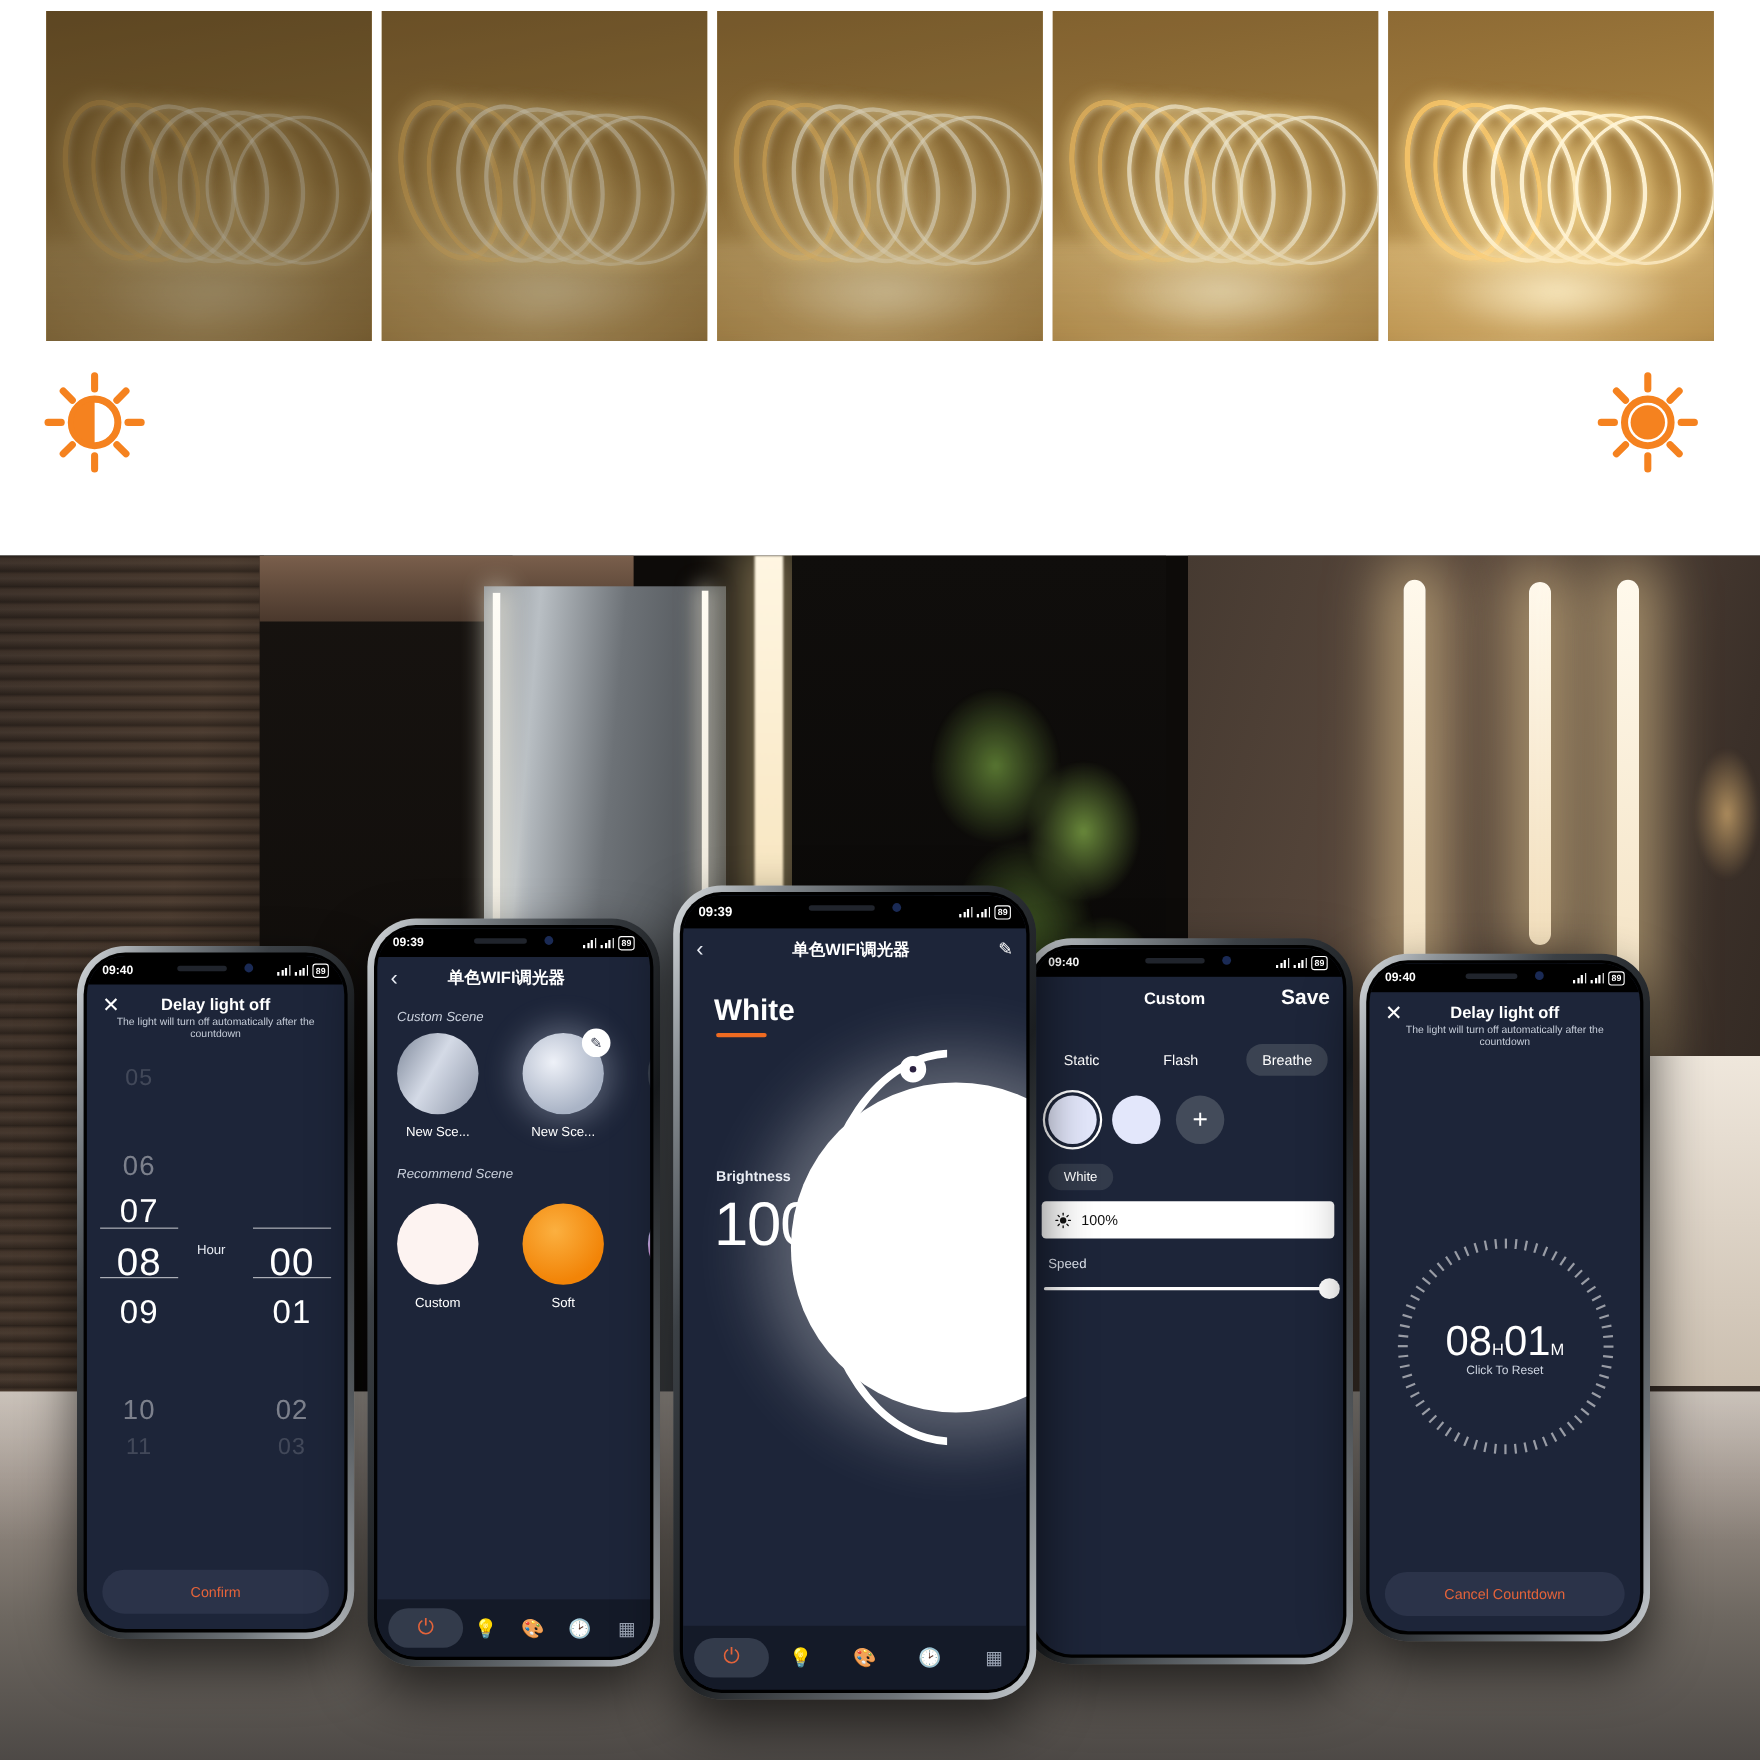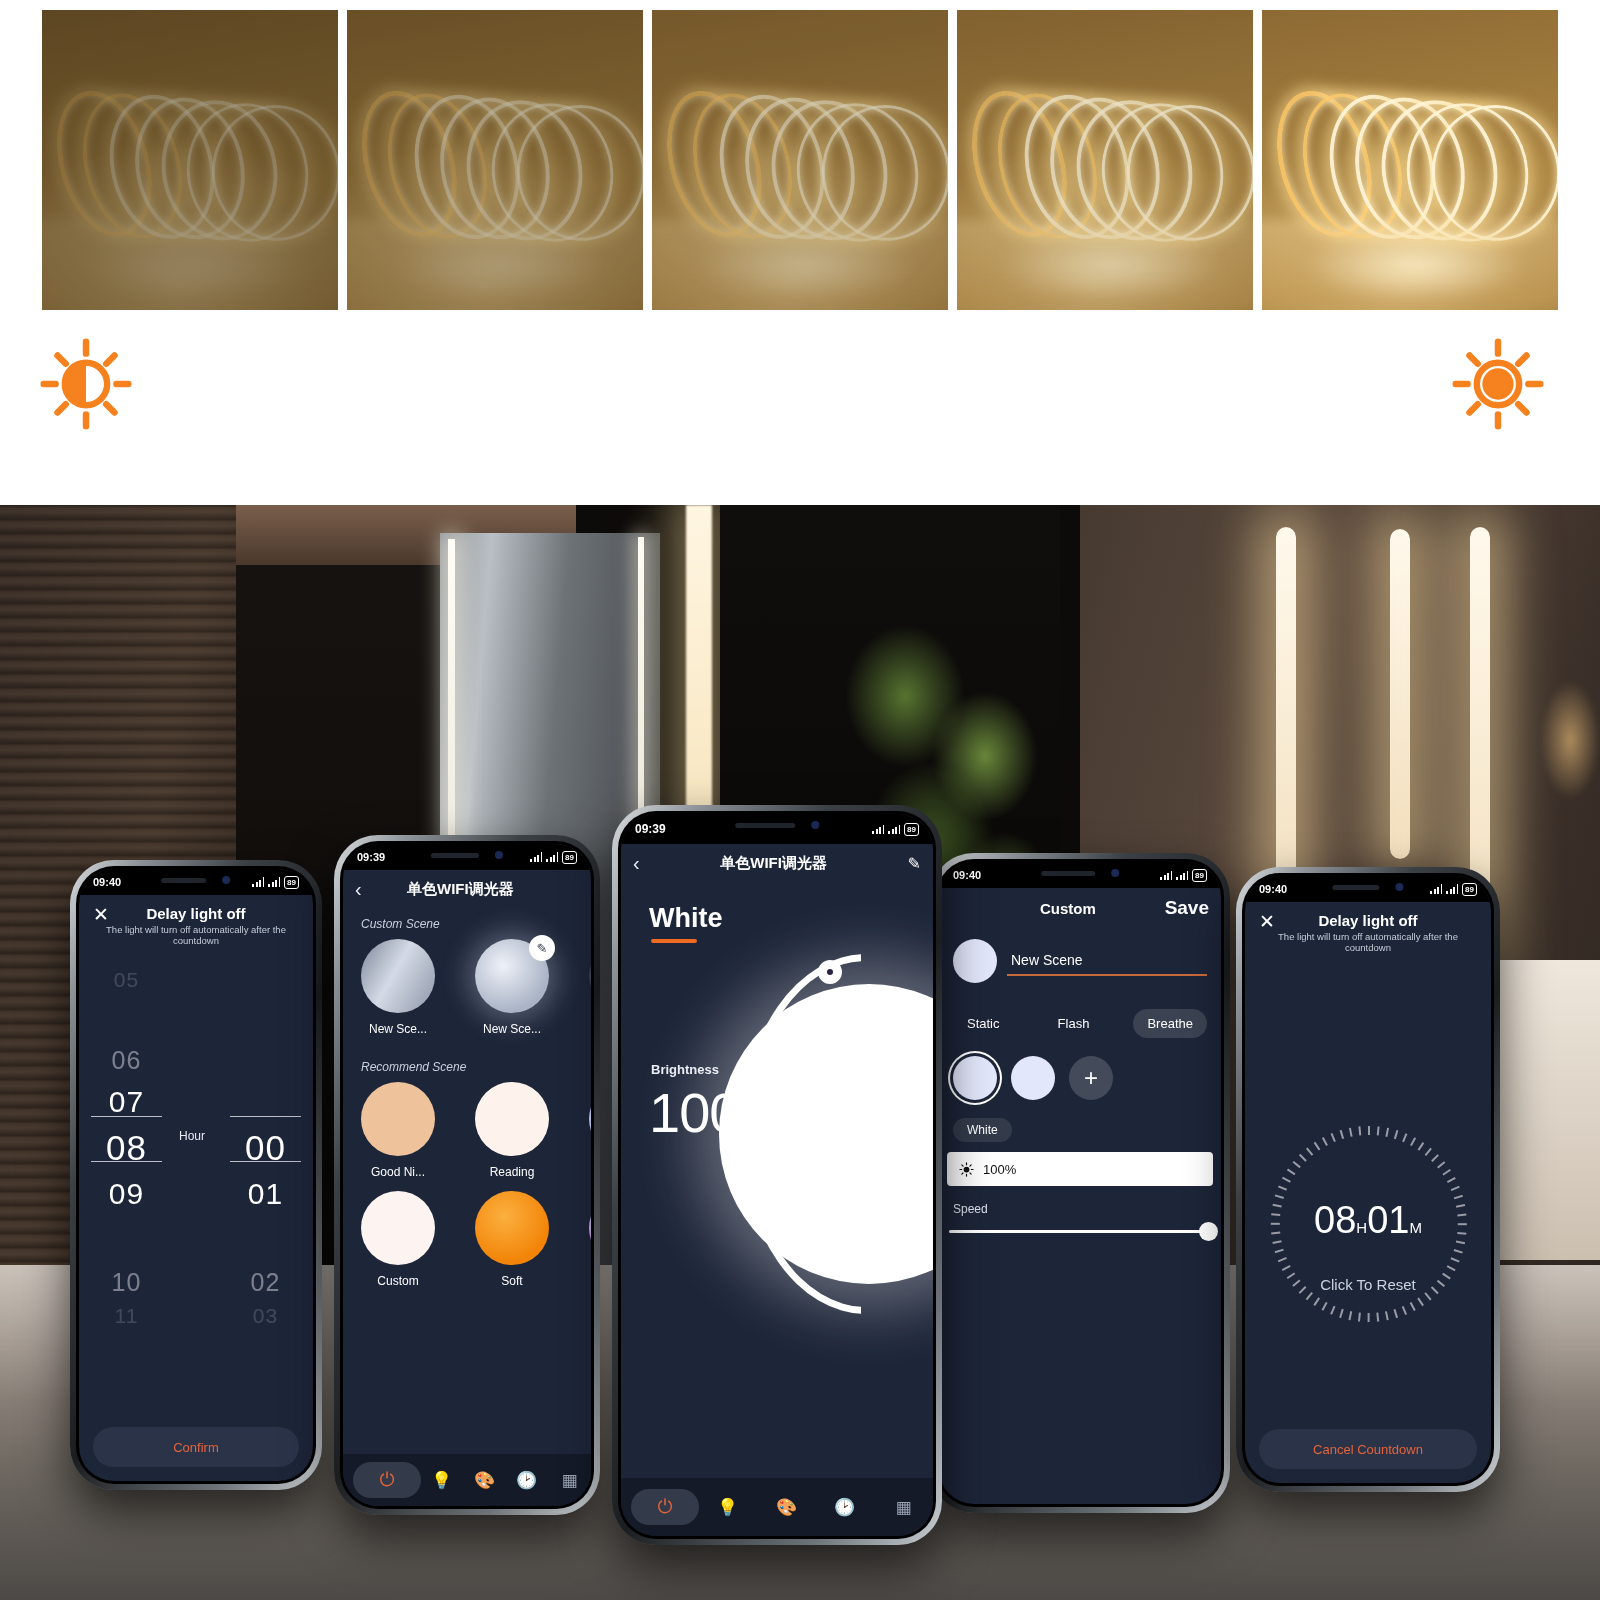--- a/index.html
+++ b/index.html
@@ -300,21 +300,21 @@
   .speed-knob { position: absolute; right: -7px; top: -8px; width: 19px; height: 19px; border-radius: 50%; background: #fff; }
 
   
   .dial-ticks {
     position: absolute; left: 50%; top: 250px; transform: translateX(-50%);
     width: 196px; height: 196px; border-radius: 50%;
   }
   .tick { position: absolute; left: 50%; top: 0; width: 1.6px; height: 9px; background: rgba(255,255,255,.55); transform-origin: 50% 98px; }
   .cd-time { position: absolute; left: 0; right: 0; top: 323px; text-align: center; font-size: 38px; font-weight: 300; letter-spacing: 0; }
   .cd-time sub { font-size: 15px; vertical-align: baseline; }
-  .cd-reset { position: absolute; left: 0; right: 0; top: 400px; text-align: center; font-size: 15px; color: #cdd4e0; }
+  .cd-reset { position: absolute; left: 0; right: 0; top: 364px; text-align: center; font-size: 11px; color: #cdd4e0; }
 </style>
 </head>
 <body>
 
 <div id="top-section">
 
   <div id="photo-strip">
     <div class="led-photo">
       <div class="bg-wall"></div>
       <div class="coil">
@@ -530,34 +530,20 @@
             <div class="swatch" style="background:radial-gradient(circle at 38% 36%,#eef1f8,#aab4c6 70%);box-shadow:0 0 26px 9px rgba(220,228,245,.28);"></div>
             <div class="pen">✎</div>
             <div class="cap">New Sce...</div>
           </div>
           <div class="scene-cell">
             <div class="plusbtn">+</div>
           </div>
         </div>
 
         <div class="sect-label" style="padding-top:24px">Recommend Scene</div>
-        <div class="scene-grid">
-          <div class="scene-cell">
-            <div class="swatch" style="background:#eec39b"></div>
-            <div class="cap">Good Ni...</div>
-          </div>
-          <div class="scene-cell">
-            <div class="swatch" style="background:#fdf3ec"></div>
-            <div class="cap">Reading</div>
-          </div>
-          <div class="scene-cell">
-            <div class="swatch" style="background:#c3cefb"></div>
-            <div class="cap">Workin...</div>
-          </div>
-        </div>
         <div class="scene-grid" style="padding-top:12px">
           <div class="scene-cell">
             <div class="swatch" style="background:#fdf3f1"></div>
             <div class="cap">Custom</div>
           </div>
           <div class="scene-cell">
             <div class="swatch" style="background:radial-gradient(circle at 40% 34%,#fbb040,#f28407 70%)"></div>
             <div class="cap">Soft</div>
           </div>
           <div class="scene-cell">
@@ -636,24 +622,20 @@
             <i class="bars"></i>
             <b class="batt">89</b>
           </span>
         </div>
         <div class="navbar">
           <span style="width:20px"></span>
           <span class="ntitle">Custom</span>
           <span class="edit" style="font-size:19px;font-weight:600">Save</span>
         </div>
 
-        <div class="row-center">
-          <div class="cdot"></div>
-          <input class="name-input" value="New Scene" style="">
-        </div>
 
         <div class="segrow">
           <span class="seg">Static</span>
           <span class="seg">Flash</span>
           <span class="seg on">Breathe</span>
         </div>
 
         <div class="dotrow">
           <div class="cdot sel"></div>
           <div class="cdot"></div>

